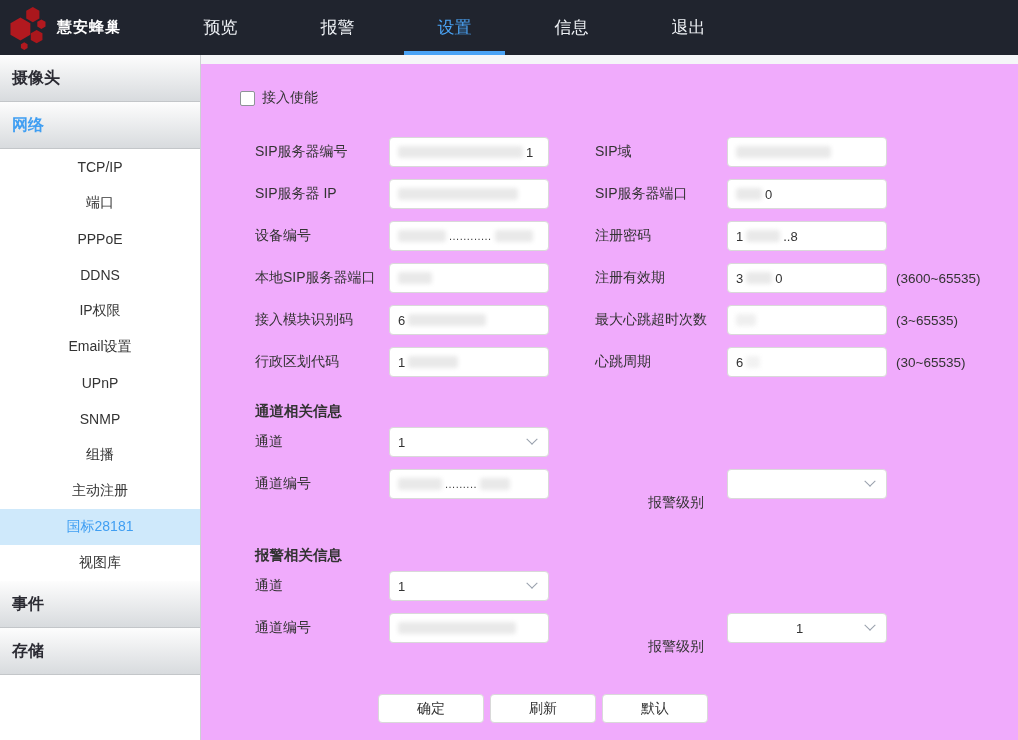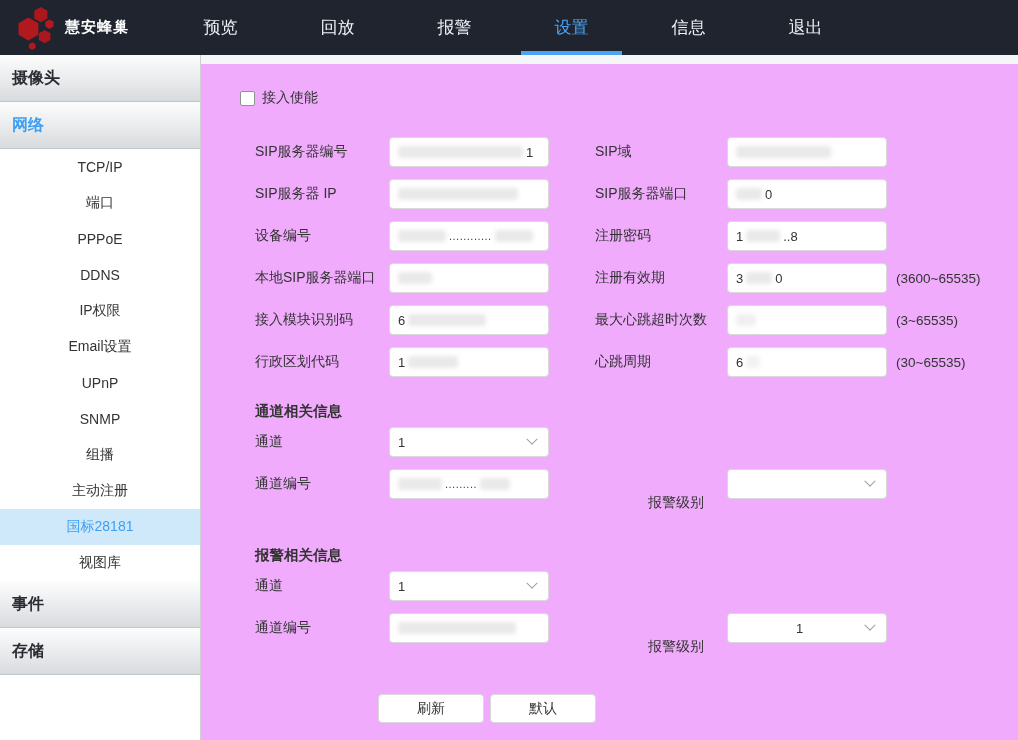--- a/index.html
+++ b/index.html
@@ -1,21 +1,21 @@
 <!DOCTYPE html>
 <html><head>
 <meta charset="utf-8">
 <style>
   * { box-sizing: border-box; margin: 0; padding: 0; }
   html,body { width:1018px; height:740px; overflow:hidden;
     font-family:"Liberation Sans","DejaVu Sans",sans-serif; background:#fff; }
 
   
   .topnav { height:55px; background:#20242e; display:flex; align-items:stretch; }
-  .logo { width:162px; display:flex; align-items:center; padding-left:16px; gap:7px; }
+  .logo { width:162px; display:flex; align-items:center; padding-left:8px; gap:7px; }
   .logo-text { color:#fff; font-size:15px; font-weight:bold; letter-spacing:1px; }
   .nav-items { display:flex; }
   .nav-item { width:117px; display:flex; align-items:center; justify-content:center;
     color:#eef1f5; font-size:17px; position:relative; cursor:pointer; }
   .nav-item.active { color:#4aa3f5; }
   .nav-item.active::after { content:""; position:absolute; left:8px; right:8px; bottom:0;
     height:4px; background:#4aa3f5; }
 
   
   .layout { display:flex; height:685px; }
@@ -72,21 +72,20 @@
       <polygon points="13,12 2.6,18 2.6,30 13,36 23.4,30 23.4,18" fill="#b2191f"></polygon>
       <polygon points="26,1 19.1,5 19.1,13 26,17 32.9,13 32.9,5" fill="#aa171c"></polygon>
       <polygon points="35,14 30.7,16.5 30.7,21.5 35,24 39.3,21.5 39.3,16.5" fill="#b2191f"></polygon>
       <polygon points="30,25 23.9,28.5 23.9,35.5 30,39 36.1,35.5 36.1,28.5" fill="#aa171c"></polygon>
       <polygon points="17,38 13.5,40 13.5,44 17,46 20.5,44 20.5,40" fill="#b2191f"></polygon>
     </svg>
     <span class="logo-text">慧安蜂巢</span>
   </div>
   <div class="nav-items">
     <div class="nav-item">预览</div>
-    <div class="nav-item">回放</div>
     <div class="nav-item">报警</div>
     <div class="nav-item active">设置</div>
     <div class="nav-item">信息</div>
     <div class="nav-item">退出</div>
   </div>
 </div>
 
 <div class="layout">
 
   <div class="sidebar">
@@ -240,17 +239,18 @@
         <span class="blur" style="width:118px"></span>
       </div>
       <span class="flabel alarm-lv">报警级别</span>
       <div class="ibox select">
         <span class="sel-text center">1</span>
         <span class="chev"></span>
       </div>
     </div>
 
     <div class="btn-row">
+      <button class="btn">确定</button>
       <button class="btn">刷新</button>
       <button class="btn">默认</button>
     </div>
   </div>
 </div>
 
 </body></html>

